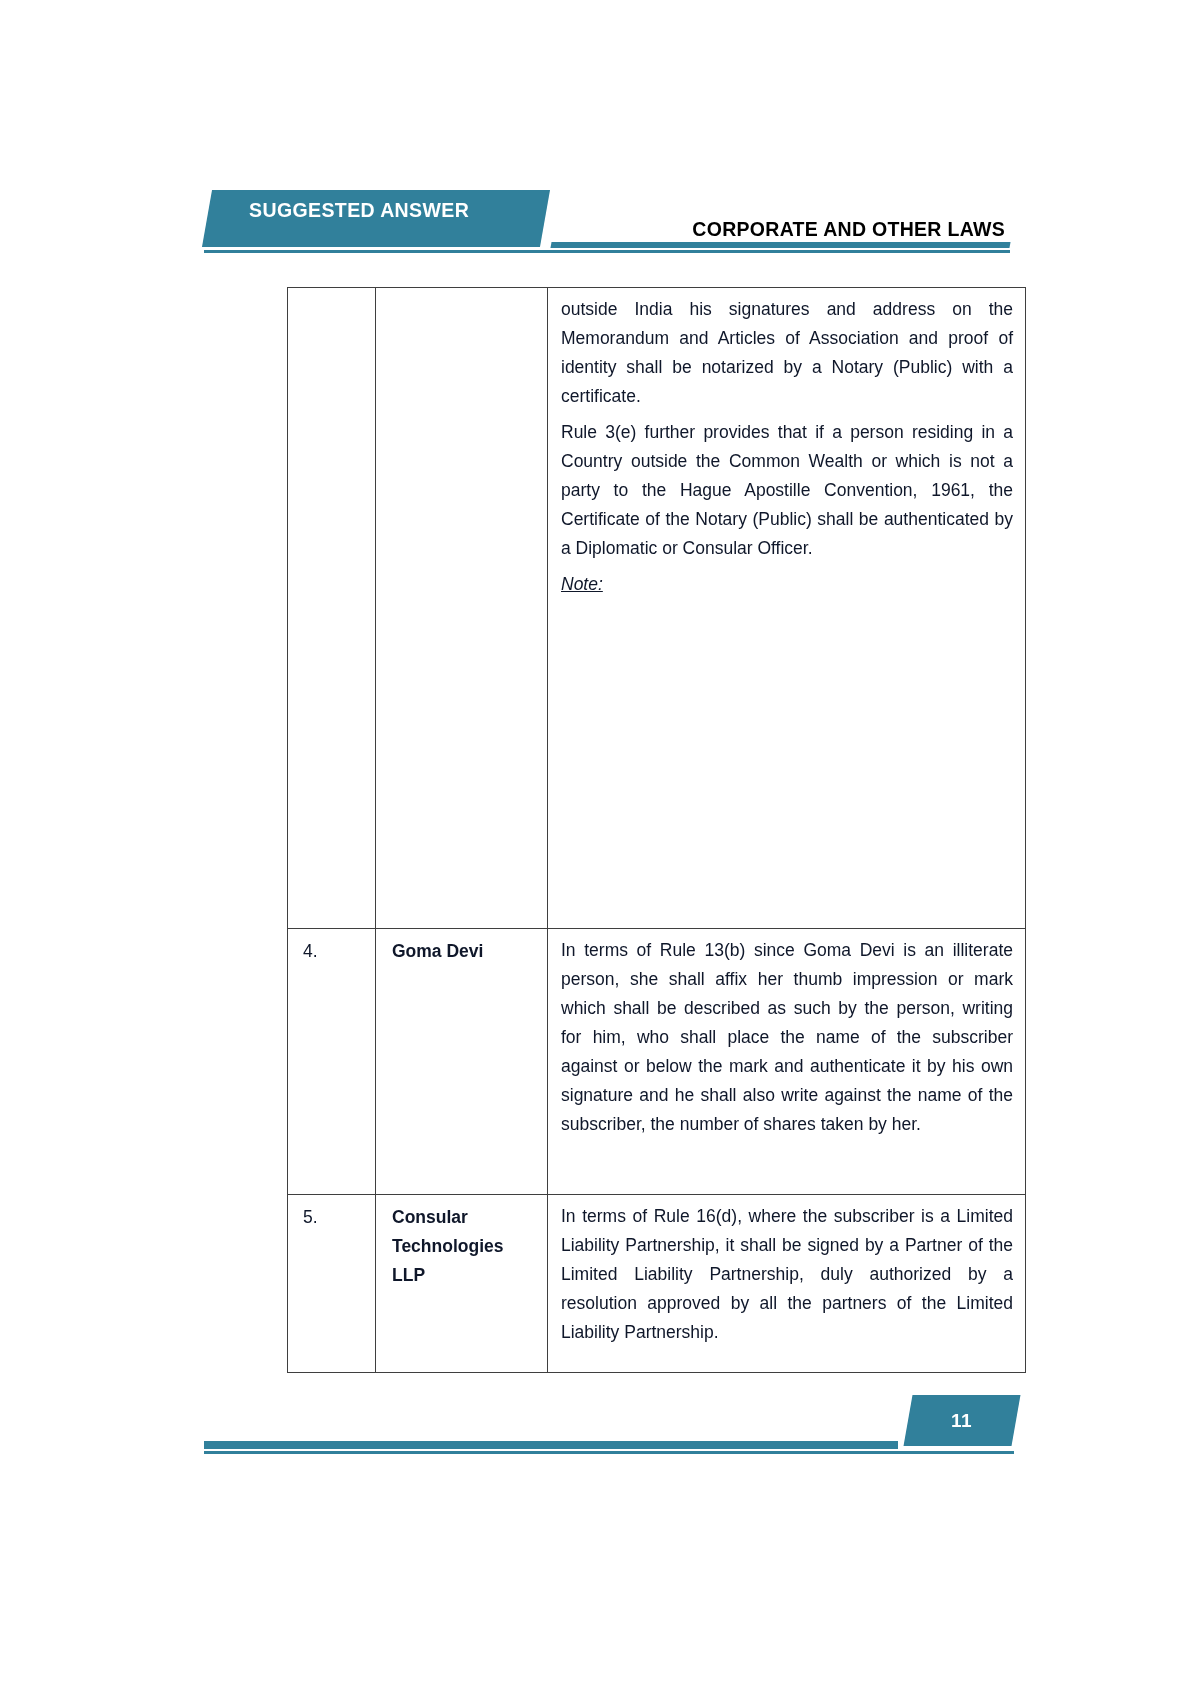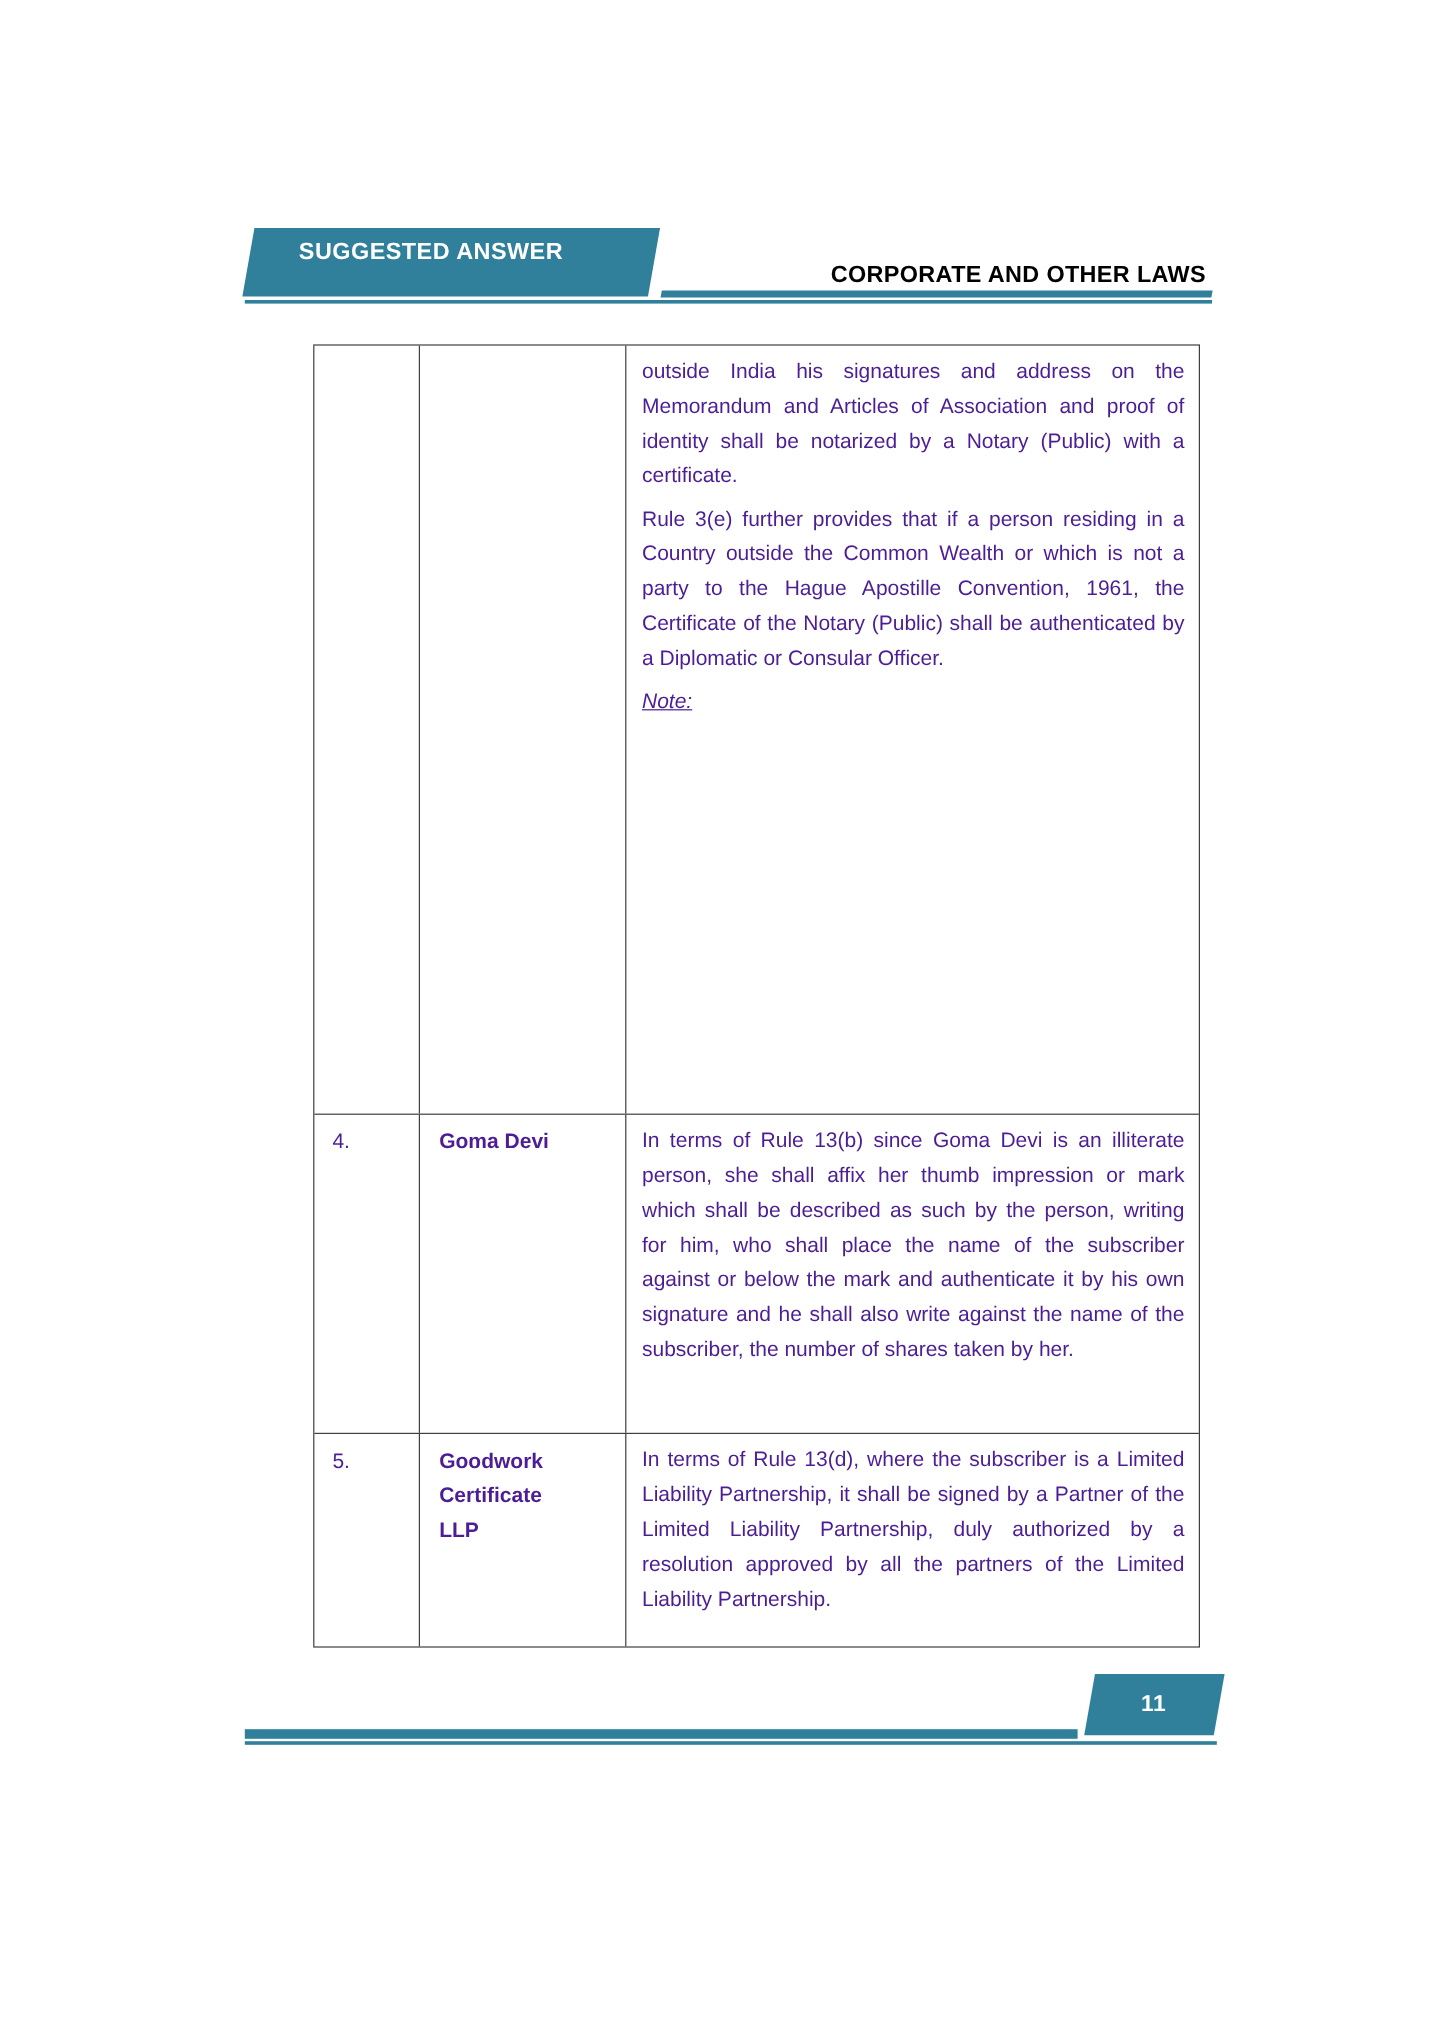--- a/index.html
+++ b/index.html
@@ -63,42 +63,42 @@
 <div class="abs" style="inset:0;">
 
   <div>
     <div class="abs banner-shape teal-bg" style="background: rgb(49, 128, 155);"></div>
     <div class="abs banner-label" style="color: rgb(255, 255, 255);">SUGGESTED ANSWER</div>
     <div class="abs hdr-rule-thick teal-bg" style="background: rgb(49, 128, 155);"></div>
     <div class="abs hdr-rule-thin teal-bg" style="background: rgb(49, 128, 155);"></div>
     <div class="abs page-title teal-fg" style="color: #000000;">CORPORATE AND OTHER LAWS</div>
   </div>
 
-  <div class="abs doc-table" style="color: #4c1d95;">
+  <div class="abs doc-table" style="color: #0f172a; margin-left: 26px;">
       <div class="trow trow0">
         <div class="cell cell-num"></div>
         <div class="cell cell-name"></div>
         <div class="cell cell-text">
           <div class="para">outside India his signatures and address on the Memorandum and Articles of Association and proof of identity shall be notarized by a Notary (Public) with a certificate.</div>
           <div class="para">Rule 3(e) further provides that if a person residing in a Country outside the Common Wealth or which is not a party to the Hague Apostille Convention, 1961, the Certificate of the Notary (Public) shall be authenticated by a Diplomatic or Consular Officer.</div>
           <div class="para note">Note:</div>
         </div>
       </div>
       <div class="trow trow1">
         <div class="cell cell-num">4.</div>
         <div class="cell cell-name">Goma Devi</div>
         <div class="cell cell-text">
           <div class="para">In terms of Rule 13(b) since Goma Devi is an illiterate person, she shall affix her thumb impression or mark which shall be described as such by the person, writing for him, who shall place the name of the subscriber against or below the mark and authenticate it by his own signature and he shall also write against the name of the subscriber, the number of shares taken by her.</div>
         </div>
       </div>
       <div class="trow trow2">
         <div class="cell cell-num">5.</div>
-        <div class="cell cell-name">Goodwork Certificate LLP</div>
+        <div class="cell cell-name">Consular Technologies LLP</div>
         <div class="cell cell-text">
-          <div class="para">In terms of Rule 13(d), where the subscriber is a Limited Liability Partnership, it shall be signed by a Partner of the Limited Liability Partnership, duly authorized by a resolution approved by all the partners of the Limited Liability Partnership.</div>
+          <div class="para">In terms of Rule 16(d), where the subscriber is a Limited Liability Partnership, it shall be signed by a Partner of the Limited Liability Partnership, duly authorized by a resolution approved by all the partners of the Limited Liability Partnership.</div>
         </div>
       </div>
     </div>
 
   <div>
     <div class="abs footer-bar teal-bg" style="background: rgb(49, 128, 155);"></div>
     <div class="abs footer-thin teal-bg" style="background: rgb(49, 128, 155);"></div>
     <div class="abs page-badge teal-bg" style="background: rgb(49, 128, 155);">
       <span class="badge-text" style="color: rgb(255, 255, 255);">11</span>
     </div>

